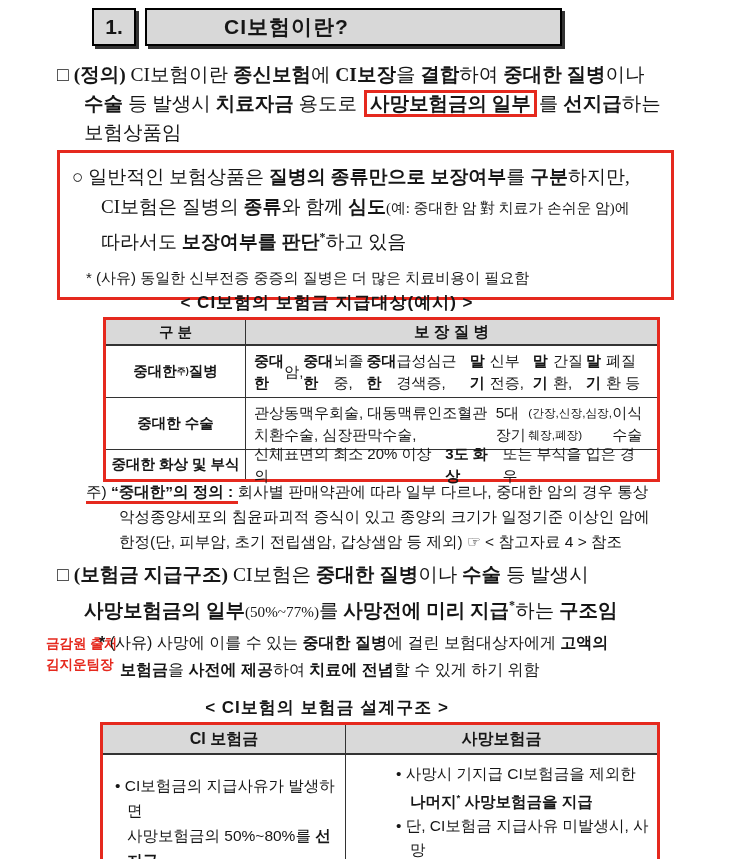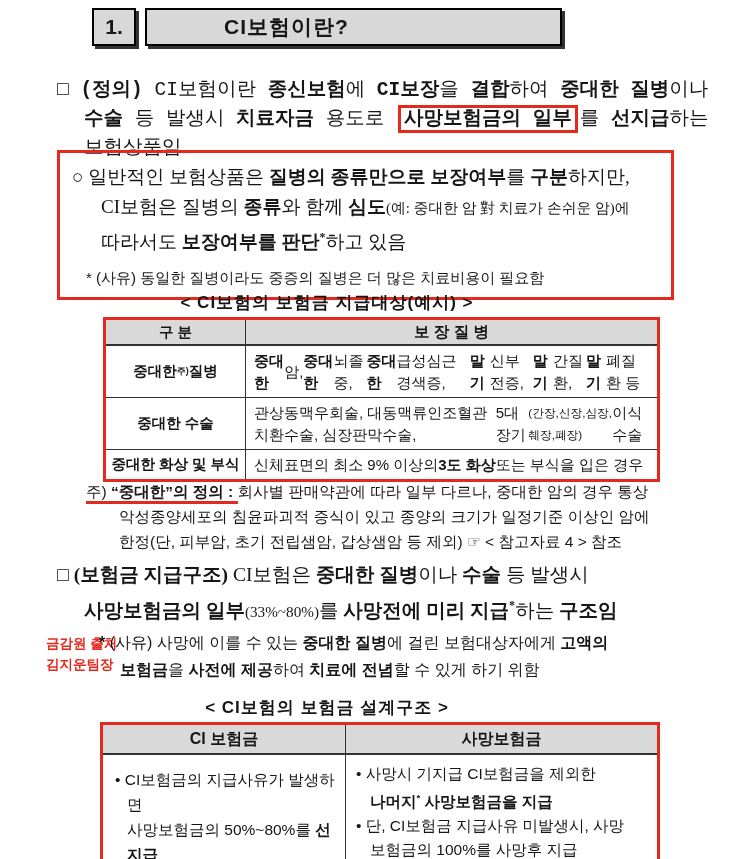--- a/index.html
+++ b/index.html
@@ -29,21 +29,21 @@
     background:var(--box-gray);border:2px solid #000;
     box-shadow:3px 3px 0 rgba(0,0,0,.8);
     font-family:"Liberation Sans","DejaVu Sans",sans-serif;
     font-weight:700;font-size:21px;line-height:34px;height:34px;
   }
   .tbox-num{width:40px;text-align:center;}
   .tbox-title{width:336px;padding-left:77px;letter-spacing:1px;}
 
   
   .para{position:absolute;font-size:19.5px;line-height:29px;}
-  #para-definition{top:76px;left:57px;width:660px;padding-left:27px;text-indent:-27px;font-family:Liberation Mono, monospace;}
+  #para-definition{top:60px;left:57px;width:660px;padding-left:27px;text-indent:-27px;}
   #para-structure{top:559px;left:57px;width:660px;line-height:31px;padding-left:27px;text-indent:-27px;}
 
   
   #note-box{
     position:absolute;top:150px;left:57px;width:617px;box-sizing:border-box;
     border:3px solid var(--red);padding:9px 6px 9px 12px;
   }
   #note-box .main{font-size:19px;line-height:30px;padding-left:29px;text-indent:-29px;}
   #note-box .foot{margin-top:11px;padding-left:14px;font-size:15px;line-height:20px;
     font-family:"Liberation Sans","DejaVu Sans",sans-serif;}
@@ -103,37 +103,37 @@
   #table2 .hdr{background:var(--hdr-gray);font-weight:700;font-size:16px;
     display:flex;align-items:center;justify-content:center;
     border-bottom:2px solid var(--line);}
   #table2 .vline{border-right:1px solid var(--line);}
   #table2 .body-left{
     display:flex;flex-direction:column;justify-content:center;
     font-size:15.5px;line-height:25px;padding:4px 4px 4px 12px;
   }
   #table2 .body-left .txt{padding-left:12px;text-indent:-12px;}
   #table2 .body-right{padding:7px 4px 4px 10px;font-size:15.5px;line-height:24px;}
-  #table2 .item{padding-left:14px;text-indent:-14px;}
+  #table2 .item{padding-left:14px;text-indent:-14px;margin-left:40px;}
 </style>
 </head>
 <body>
 
 <div id="page">
 
   <div class="titlebar">
     <div class="tbox tbox-num">1.</div>
     <div class="tbox tbox-title">CI보험이란?</div>
   </div>
 
   <div class="para" id="para-definition"><span>□ </span><span class="b">(정의)</span><span> CI보험이란 </span><span class="b">종신보험</span><span>에 </span><span class="b">CI보장</span><span>을 </span><span class="b">결합</span><span>하여 </span><span class="b">중대한 질병</span><span>이나</span><br><span class="b">수술</span><span> 등 발생시 </span><span class="b">치료자금</span><span> 용도로 </span><span class="b redbox">사망보험금의 일부</span><span>를 </span><span class="b">선지급</span><span>하는</span><br><span>보험상품임</span></div>
 
   <div id="note-box">
     <div class="main"><span>○ </span><span>일반적인 보험상품은 </span><span class="b">질병의 종류만으로 </span><span class="b">보장여부</span><span>를 </span><span class="b">구분</span><span>하지만,</span><br><span>CI보험은 질병의 </span><span class="b">종류</span><span>와 함께 </span><span class="b">심도</span><span class="sm">(예: 중대한 암 對 치료가 손쉬운 암)에</span><br><span>따라서도 </span><span class="b">보장여부를 판단</span><span class="sup">*</span><span>하고 있음</span></div>
-    <div class="foot">* (사유) 동일한 질병이라도 중증의 질병은 더 많은 치료비용이 필요함</div>
+    <div class="foot">* (사유) 동일한 신부전증 중증의 질병은 더 많은 치료비용이 필요함</div>
   </div>
 
   <div class="tbl-title" id="table1-title">&lt; CI보험의 보험금 지급대상(예시) &gt;</div>
 
   <div id="table1">
     <div class="cell hdr lbl">구 분</div>
     <div class="cell hdr">보 장 질 병</div>
 
     <div class="cell lbl rb">
         <span class="b">중대한</span>
@@ -163,29 +163,29 @@
         <br>
         <span>5대장기</span>
         <span class="sm">(간장,신장,심장,췌장,폐장)</span>
         <span> 이식수술</span>
       </div>
 
     <div class="cell lbl">
         <span class="b">중대한 화상 및 부식</span>
       </div>
     <div class="cell cnt">
-        <span>신체표면의 최소 9% 이상의 </span>
+        <span>신체표면의 최소 20% 이상의 </span>
         <span class="b">3도 화상</span>
         <span> 또는 부식을 입은 경우</span>
       </div>
   </div>
 
   <div id="footnote-note"><span class="ured">주) </span><span class="b ured">“중대한”의 정의 : </span><span>회사별 판매약관에 따라 일부 다르나, 중대한 암의 경우 통상</span><br><span>악성종양세포의 침윤파괴적 증식이 있고 종양의 크기가 일정기준 이상인 암에</span><br><span>한정(단, 피부암, 초기 전립샘암, 갑상샘암 등 제외) ☞ &lt; 참고자료 4 &gt; 참조</span></div>
 
-  <div class="para" id="para-structure"><span>□ </span><span class="b">(보험금 지급구조)</span><span> CI보험은 </span><span class="b">중대한 질병</span><span>이나 </span><span class="b">수술</span><span> 등 발생시</span><br><span class="b">사망보험금의 일부</span><span class="sm">(33%~80%)</span><span>를 </span><span class="b">사망전에 미리 지급</span><span class="sup">*</span><span>하는 </span><span class="b">구조임</span></div>
+  <div class="para" id="para-structure"><span>□ </span><span class="b">(보험금 지급구조)</span><span> CI보험은 </span><span class="b">중대한 질병</span><span>이나 </span><span class="b">수술</span><span> 등 발생시</span><br><span class="b">사망보험금의 일부</span><span class="sm">(50%~77%)</span><span>를 </span><span class="b">사망전에 미리 지급</span><span class="sup">*</span><span>하는 </span><span class="b">구조임</span></div>
 
   <div id="annotation">
     <div>금감원 출처</div>
     <div>김지운팀장</div>
   </div>
 
   <div id="para-reason"><span class="mark">* </span><span>(사유) 사망에 이를 수 있는 </span><span class="b">중대한 질병</span><span>에 걸린 보험대상자에게 </span><span class="b">고액의</span><br><span class="b">보험금</span><span>을 </span><span class="b">사전에 제공</span><span>하여 </span><span class="b">치료에 전념</span><span>할 수 있게 하기 위함</span></div>
 
   <div class="tbl-title" id="table2-title">&lt; CI보험의 보험금 설계구조 &gt;</div>
 

